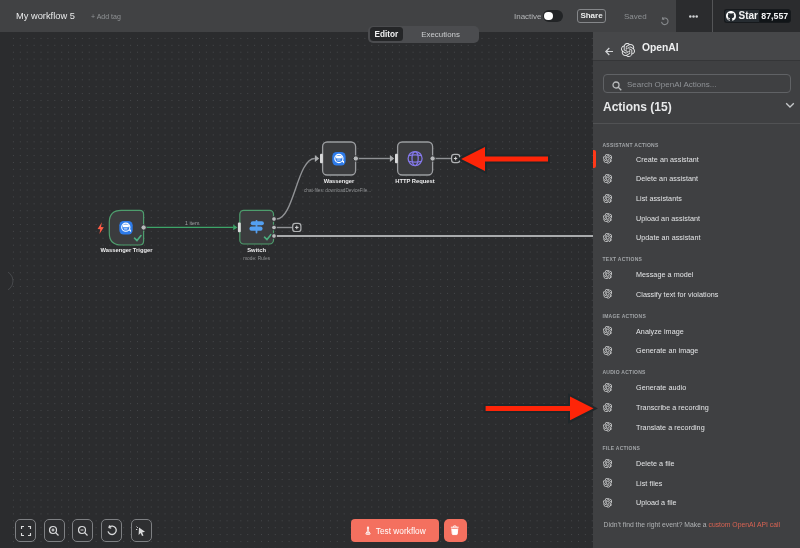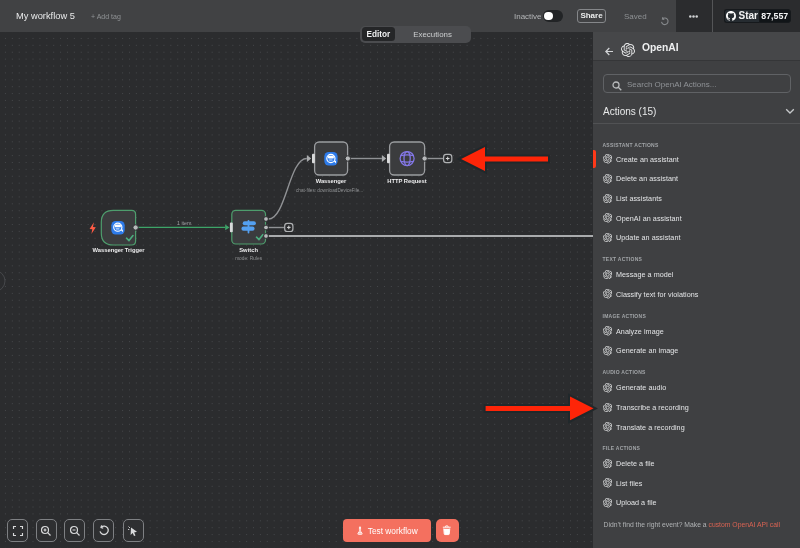--- a/index.html
+++ b/index.html
@@ -14,21 +14,21 @@
 #sharebtn{position:absolute;left:577px;top:9.4px;width:29px;height:13.2px;border:1px solid #85878a;border-radius:3px;color:#eceded;font-size:8px;font-weight:600;text-align:center;line-height:11.5px}
 #saved{position:absolute;left:624px;top:12px;font-size:8px;color:#8e9194}
 #undoicon{position:absolute;left:660px;top:11.5px}
 #dots3{position:absolute;left:688.5px;top:14.9px}
 #dots3 svg{display:block}
 #hdrdiv{position:absolute;left:712px;top:0;width:1px;height:32px;background:#545557}
 #ghwidget{position:absolute;left:724px;top:8.7px;height:14.2px;display:flex}
 #ghstar{background:#262c31;border:1px solid #16191c;border-right:none;border-radius:3px 0 0 3px;display:flex;align-items:center;justify-content:center;width:34.5px;box-sizing:border-box;color:#f2f3f4;font-size:10px;font-weight:700}
 #ghcount{background:#111518;border:1px solid #16191c;border-radius:0 3px 3px 0;display:flex;align-items:center;justify-content:center;width:32.5px;box-sizing:border-box;color:#f4f5f6;font-size:8.8px;font-weight:700}
 
-#canvas{position:absolute;top:32px;left:0;width:634px;height:516px;background:#2b2c2e;
+#canvas{position:absolute;top:32px;left:8px;width:634px;height:516px;background:#2b2c2e;
  background-image:radial-gradient(circle,#45474a 0.8px,transparent 0.9px);background-size:6.9px 6.9px;background-position:2px 3px}
 #cansvg{position:absolute;top:0;left:0}
 
 #tabs{position:absolute;left:360px;top:-6.3px;height:17.2px;background:#4b4c4f;border-radius:5px;display:flex;padding:1.6px;z-index:31}
 .tab{font-size:8.2px;padding:0 5px;display:flex;align-items:center;border-radius:3.5px}
 #tab1{background:#252628;color:#f0f1f2;font-weight:700}
 #tab2{color:#cbcdcf;font-weight:400;padding:0 18px;font-size:7.9px}
 
 .zbtn{position:absolute;top:487px;width:21px;height:23px;border:1px solid #7e8083;border-radius:5px;background:#2e2f31}
 .zbtn svg{position:absolute;left:50%;top:50%;transform:translate(-50%,-50%)}
@@ -37,25 +37,25 @@
 #trashbtn{position:absolute;left:435.5px;top:487px;width:23px;height:23px;background:#f4705f;border-radius:5px;display:flex;align-items:center;justify-content:center}
 
 #panel{position:absolute;top:32px;left:593px;width:207px;height:516px;background:#3f4042;z-index:20}
 #phead{position:absolute;top:0;left:0;width:207px;height:29px;background:#464749;border-bottom:1px solid #353638}
 #backarrow{position:absolute;left:11.5px;top:10px}
 #plogo{position:absolute;left:28px;top:10.5px}
 #ptitle{position:absolute;left:49px;top:9.5px;font-size:10.3px;font-weight:700;color:#eeeff0}
 #searchbox{position:absolute;left:10px;top:42px;width:188px;height:19px;border:1px solid #606265;border-radius:4px}
 #searchbox svg{position:absolute;left:8px;top:5.5px}
 #searchph{position:absolute;left:23px;top:5px;font-size:8px;color:#8f9296}
-#actionshdr{position:absolute;left:10px;top:74px;width:188px;font-size:10px;font-weight:400;color:#e8e9ea}
+#actionshdr{position:absolute;left:10px;top:68px;width:188px;font-size:12px;font-weight:700;color:#e8e9ea}
 #actionshdr svg{position:absolute;right:-4px;top:1.5px}
 #actsep{position:absolute;left:0;top:91px;width:207px;height:1px;background:#515254}
 .cat{position:absolute;left:9.5px;font-size:5px;font-weight:700;letter-spacing:0.26px;color:#a2a5a8}
-.item{position:absolute;left:9.5px;display:flex;align-items:center;gap:4px;height:13px}
+.item{position:absolute;left:9.5px;display:flex;align-items:center;gap:24px;height:13px}
 .item span{font-size:7.2px;color:#e4e5e7;letter-spacing:0.05px}
 .redbar{position:absolute;left:0px;width:3px;background:#ff3919;border-radius:0 2px 2px 0}
 #pfoot{position:absolute;left:10.5px;top:489px;font-size:6.8px;color:#b0b2b4;width:195px;white-space:nowrap}
 #pfoot a{color:#d96353;text-decoration:none}
 </style></head>
 <body>
 <div id="app">
 
 <div id="canvas">
 <svg id="cansvg" width="593" height="516" viewBox="0 0 593 516">
@@ -253,21 +253,21 @@
   <div class="item" style="top:159.9px">
           <svg width="9.5" height="9.5" viewBox="0 0 24 24" style="flex:none">
             <use href="#oamark"></use>
           </svg>
           <span>List assistants</span>
         </div>
   <div class="item" style="top:179.5px">
           <svg width="9.5" height="9.5" viewBox="0 0 24 24" style="flex:none">
             <use href="#oamark"></use>
           </svg>
-          <span>OpenAI an assistant</span>
+          <span>Upload an assistant</span>
         </div>
   <div class="item" style="top:199.1px">
           <svg width="9.5" height="9.5" viewBox="0 0 24 24" style="flex:none">
             <use href="#oamark"></use>
           </svg>
           <span>Update an assistant</span>
         </div>
   <div class="cat" style="top:224.4px">TEXT ACTIONS</div>
   <div class="item" style="top:235.9px">
           <svg width="9.5" height="9.5" viewBox="0 0 24 24" style="flex:none">

